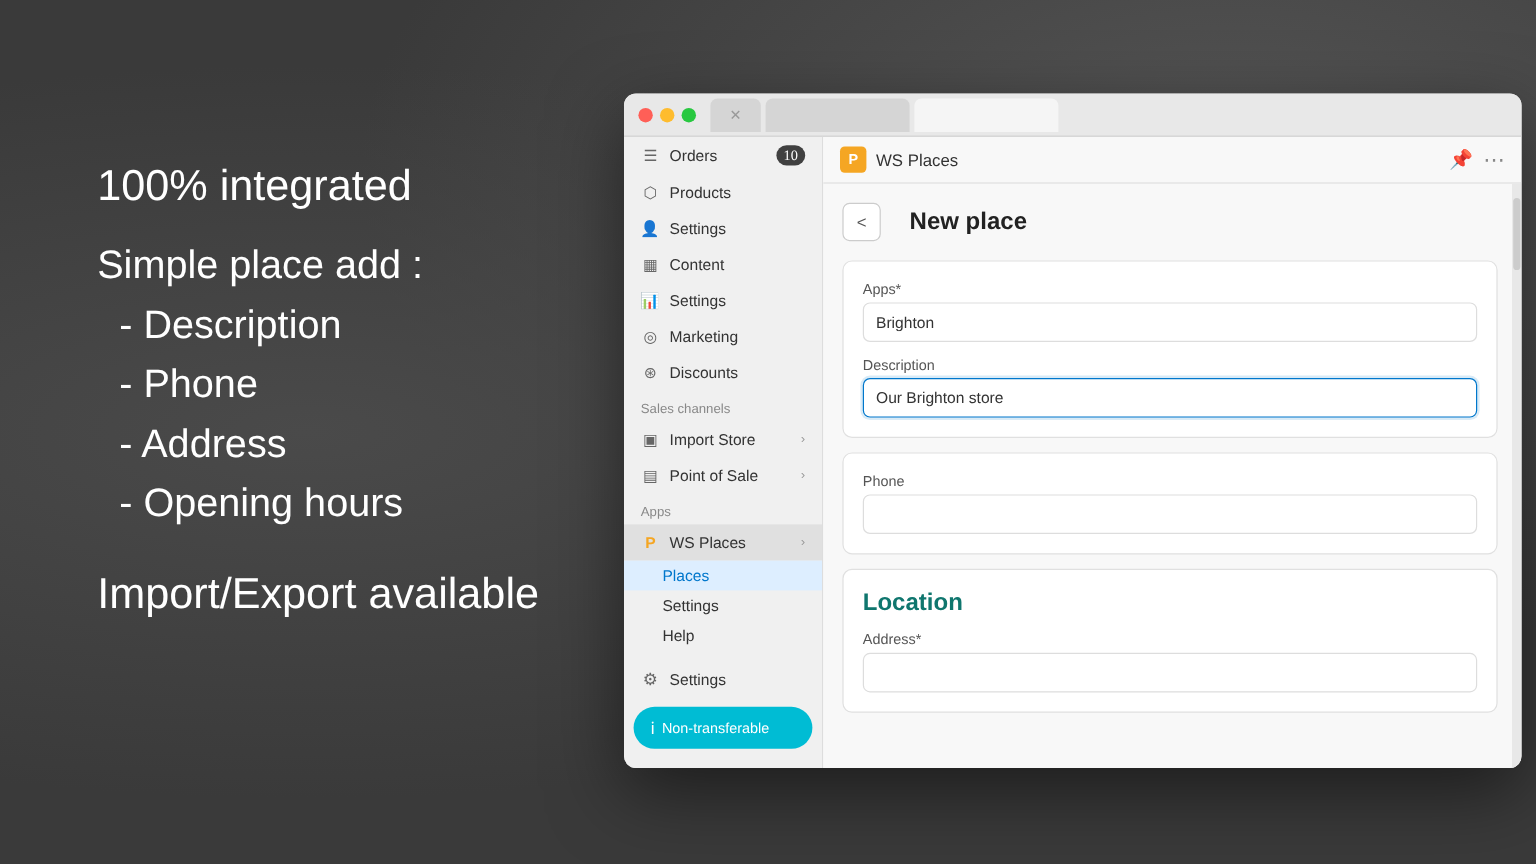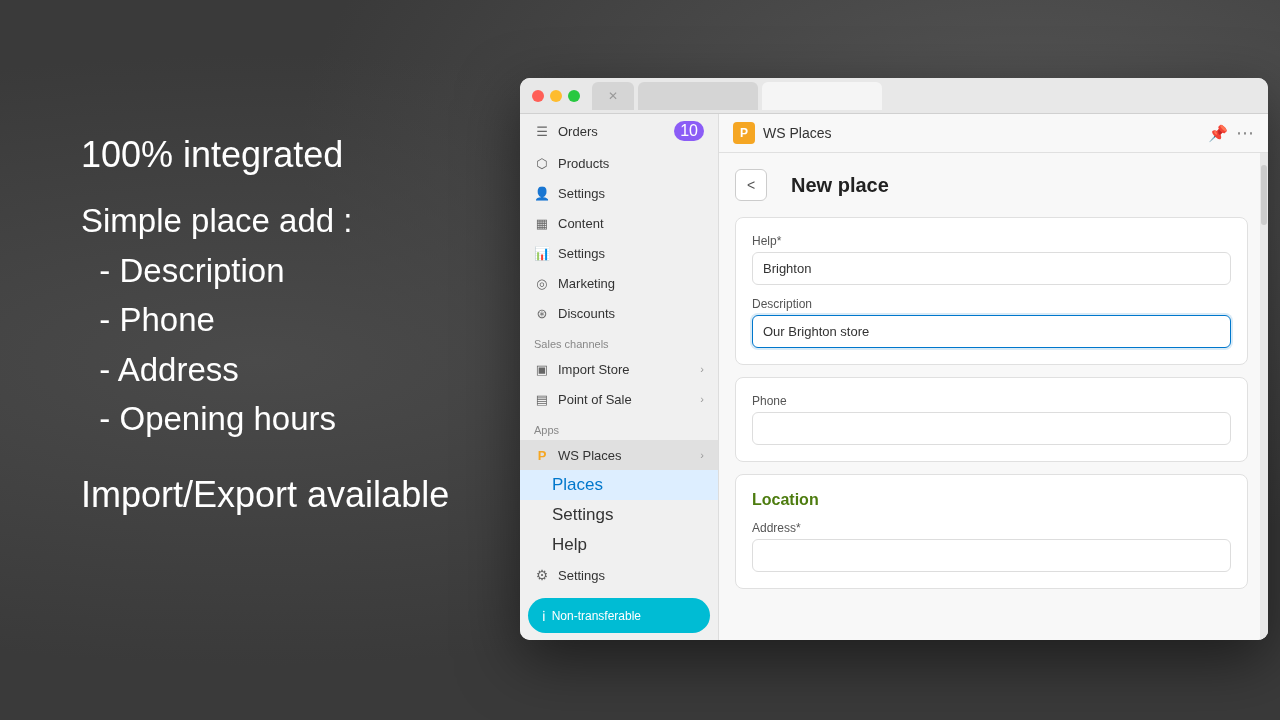--- a/index.html
+++ b/index.html
@@ -99,21 +99,21 @@
 
     
     .app-body {
       display: flex;
       flex: 1;
       overflow: hidden;
     }
 
     
     .sidebar {
-      width: 199px;
+      width: 166px;
       background: #f0f0f0;
       border-right: 1px solid #ddd;
       display: flex;
       flex-direction: column;
       flex-shrink: 0;
       overflow-y: auto;
       padding-bottom: 8px;
     }
 
     .sidebar-item {
@@ -124,25 +124,26 @@
       color: #333;
       cursor: pointer;
       gap: 8px;
       position: relative;
     }
     .sidebar-item.active {
       background: #e0e0e0;
     }
     .sidebar-item .badge {
       margin-left: auto;
-      background: #8b5cf6;
+      background: #404040;
       color: white;
       border-radius: 10px;
       padding: 1px 6px;
-      font-size: 16px;
+      font-size: 12px;
+      font-family: Liberation Serif, serif;
     }
     .sidebar-item .chevron {
       margin-left: auto;
       color: #999;
       font-size: 11px;
     }
     .sidebar-icon {
       width: 16px;
       height: 16px;
       display: flex;
@@ -155,21 +156,21 @@
       font-size: 11px;
       color: #888;
       padding: 10px 14px 4px;
       font-weight: 500;
     }
 
     .sidebar-sub-item {
       display: flex;
       align-items: center;
       padding: 5px 14px 5px 32px;
-      font-size: 17px;
+      font-size: 13px;
       color: #333;
       cursor: pointer;
     }
     .sidebar-sub-item.active {
       background: #ddeeff;
       color: #0077cc;
     }
 
     .non-transferable-btn {
       margin: 8px;
@@ -313,23 +314,23 @@
       color: #333;
       background: white;
       outline: none;
     }
     .form-input.focused {
       border-color: #0077cc;
       box-shadow: 0 0 0 2px rgba(0,119,204,0.15);
     }
 
     .location-title {
-      font-size: 16px;
+      font-size: 20px;
       font-weight: 600;
-      color: #4d7c0f;
+      color: #0f766e;
       margin-bottom: 12px;
     }
 
     
     .icon-orders::before { content: '☰'; }
   </style>
 </head>
 <body>
 
 <div class="left-content">
@@ -464,21 +465,21 @@
       <div style="position:relative;flex:1;display:flex;overflow:hidden;">
         <div class="content-area" style="padding-right:20px;">
 
           <div class="page-header">
             <button class="back-btn">&lt;</button>
             <span class="page-title">New place</span>
           </div>
 
           <div class="form-card">
             <div class="form-field">
-              <label class="form-label">Help*</label>
+              <label class="form-label">Apps*</label>
               <input class="form-input" type="text" value="Brighton" style="">
             </div>
             <div class="form-field">
               <label class="form-label">Description</label>
               <input class="form-input focused" type="text" value="Our Brighton store" style="">
             </div>
           </div>
 
           <div class="form-card">
             <div class="form-field">

